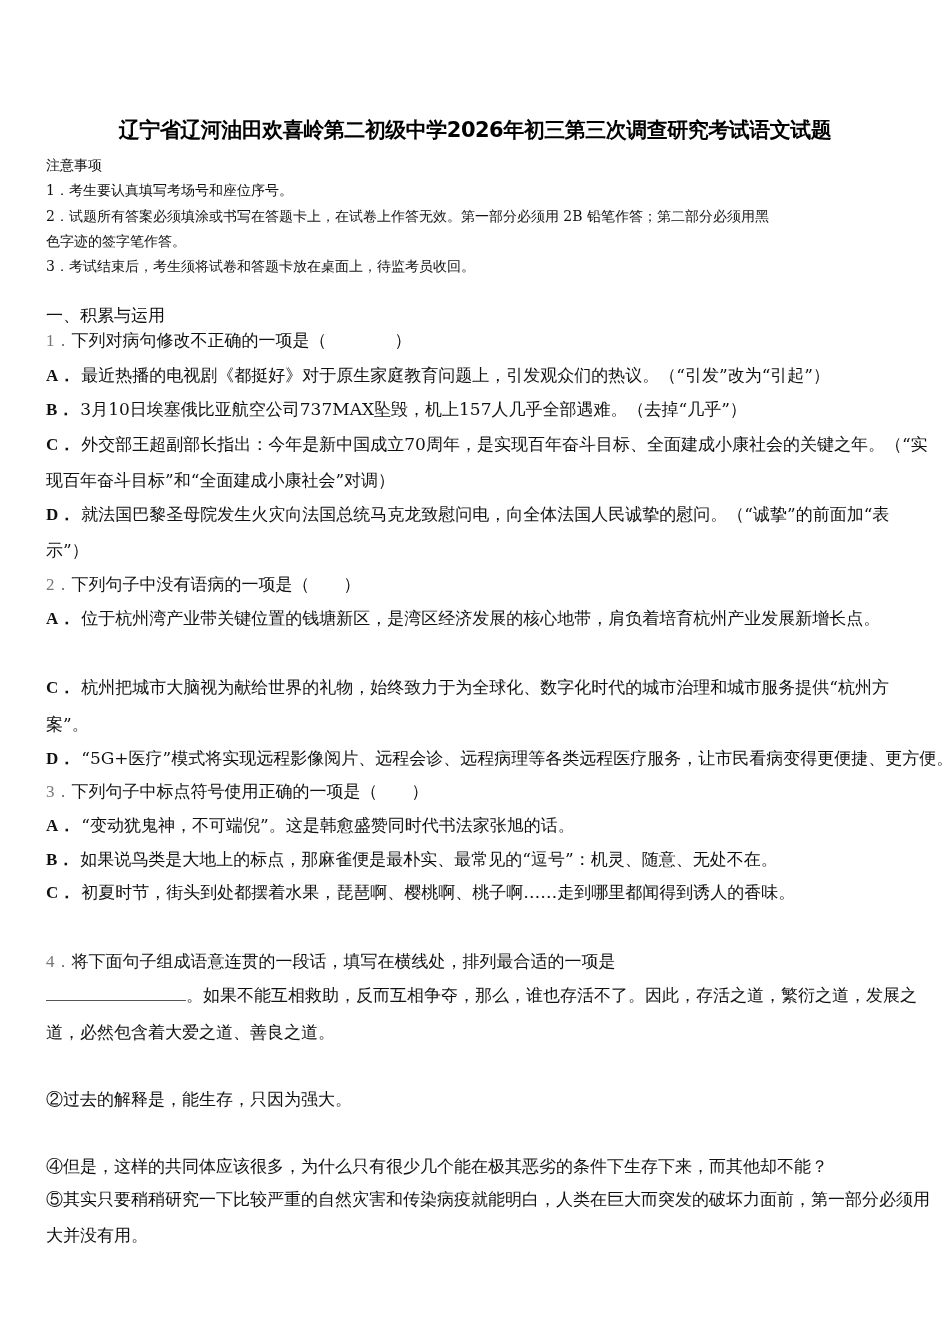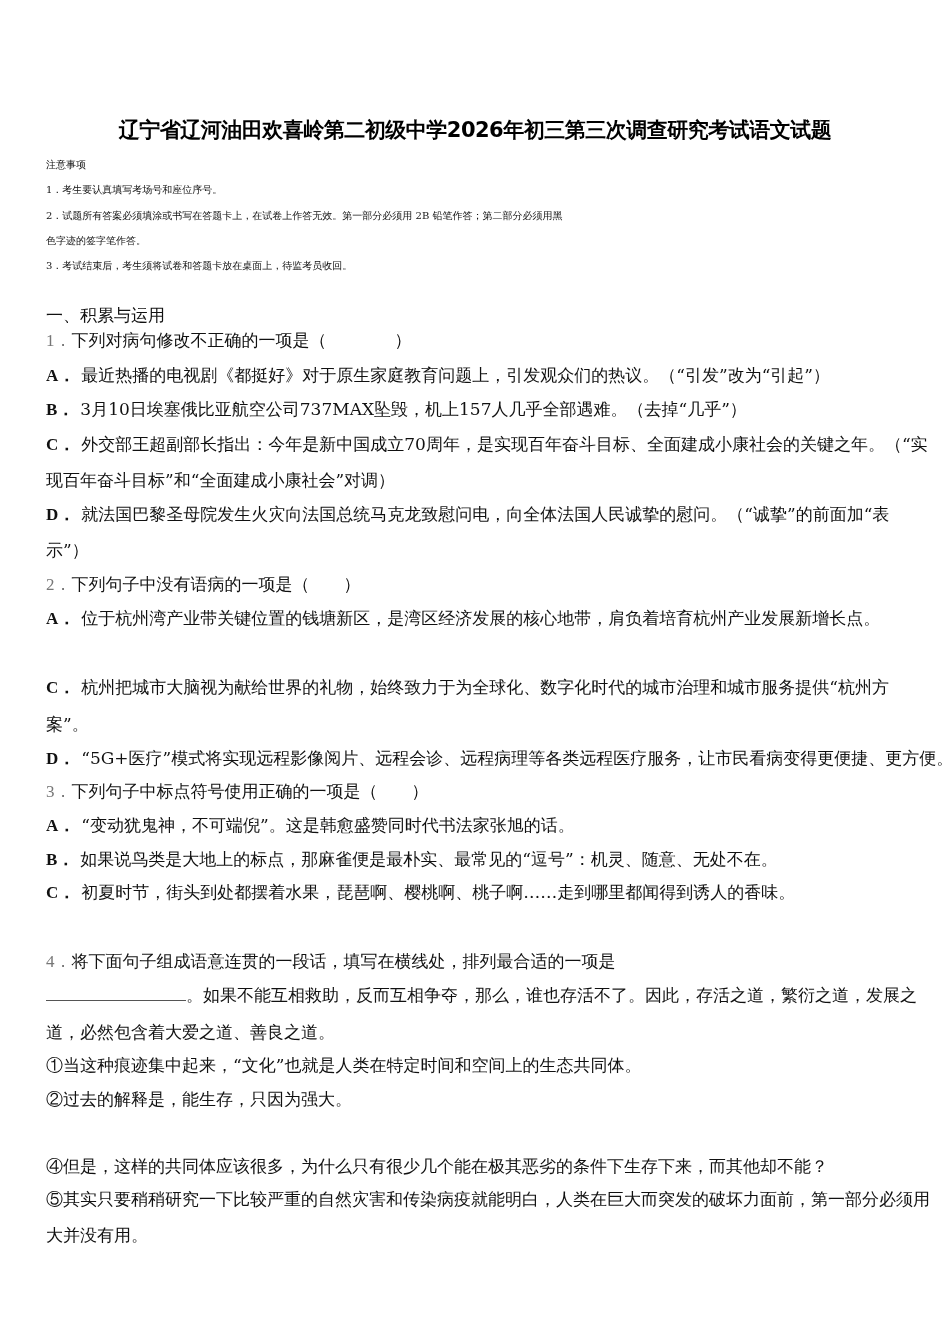--- a/index.html
+++ b/index.html
@@ -34,21 +34,21 @@
       color: #000;
     }
     .line {
       position: absolute;
       left: 46px;
       font-size: 17px;
       white-space: nowrap;
       line-height: 18px;
       color: #111;
     }
-    .notice { font-size: 10px; }
+    .notice { font-size: 14px; }
     .qnum {
       color: #777;
       font-family: "Liberation Serif", serif;
     }
     .opt-label {
       font-weight: bold;
       font-family: "Liberation Serif", serif;
       margin-right: 6px;
     }
     .blank {
@@ -119,19 +119,18 @@
     <span class="opt-label">C．</span><span>初夏时节，街头到处都摆着水果，琵琶啊、樱桃啊、桃子啊……走到哪里都闻得到诱人的香味。</span>
   </div>
 
   <div class="line" style="top:948px">
     <span class="qnum">4．</span><span>将下面句子组成语意连贯的一段话，填写在横线处，排列最合适的一项是</span>
   </div>
   <div class="line" style="top:982px">
     <span class="blank"></span><span>。如果不能互相救助，反而互相争夺，那么，谁也存活不了。因此，存活之道，繁衍之道，发展之</span>
   </div>
   <div class="line" style="top:1019px">道，必然包含着大爱之道、善良之道。</div>
-  <div class="line" style="top:1052px">①当这种痕迹集中起来，“文化”也就是人类在特定时间和空间上的生态共同体。</div>
   <div class="line" style="top:1086px">②过去的解释是，能生存，只因为强大。</div>
   <div class="line" style="top:1153px">④但是，这样的共同体应该很多，为什么只有很少几个能在极其恶劣的条件下生存下来，而其他却不能？</div>
   <div class="line" style="top:1186px">⑤其实只要稍稍研究一下比较严重的自然灾害和传染病疫就能明白，人类在巨大而突发的破坏力面前，第一部分必须用</div>
   <div class="line" style="top:1222px">大并没有用。</div>
 
 </div>
 
 </body></html>

